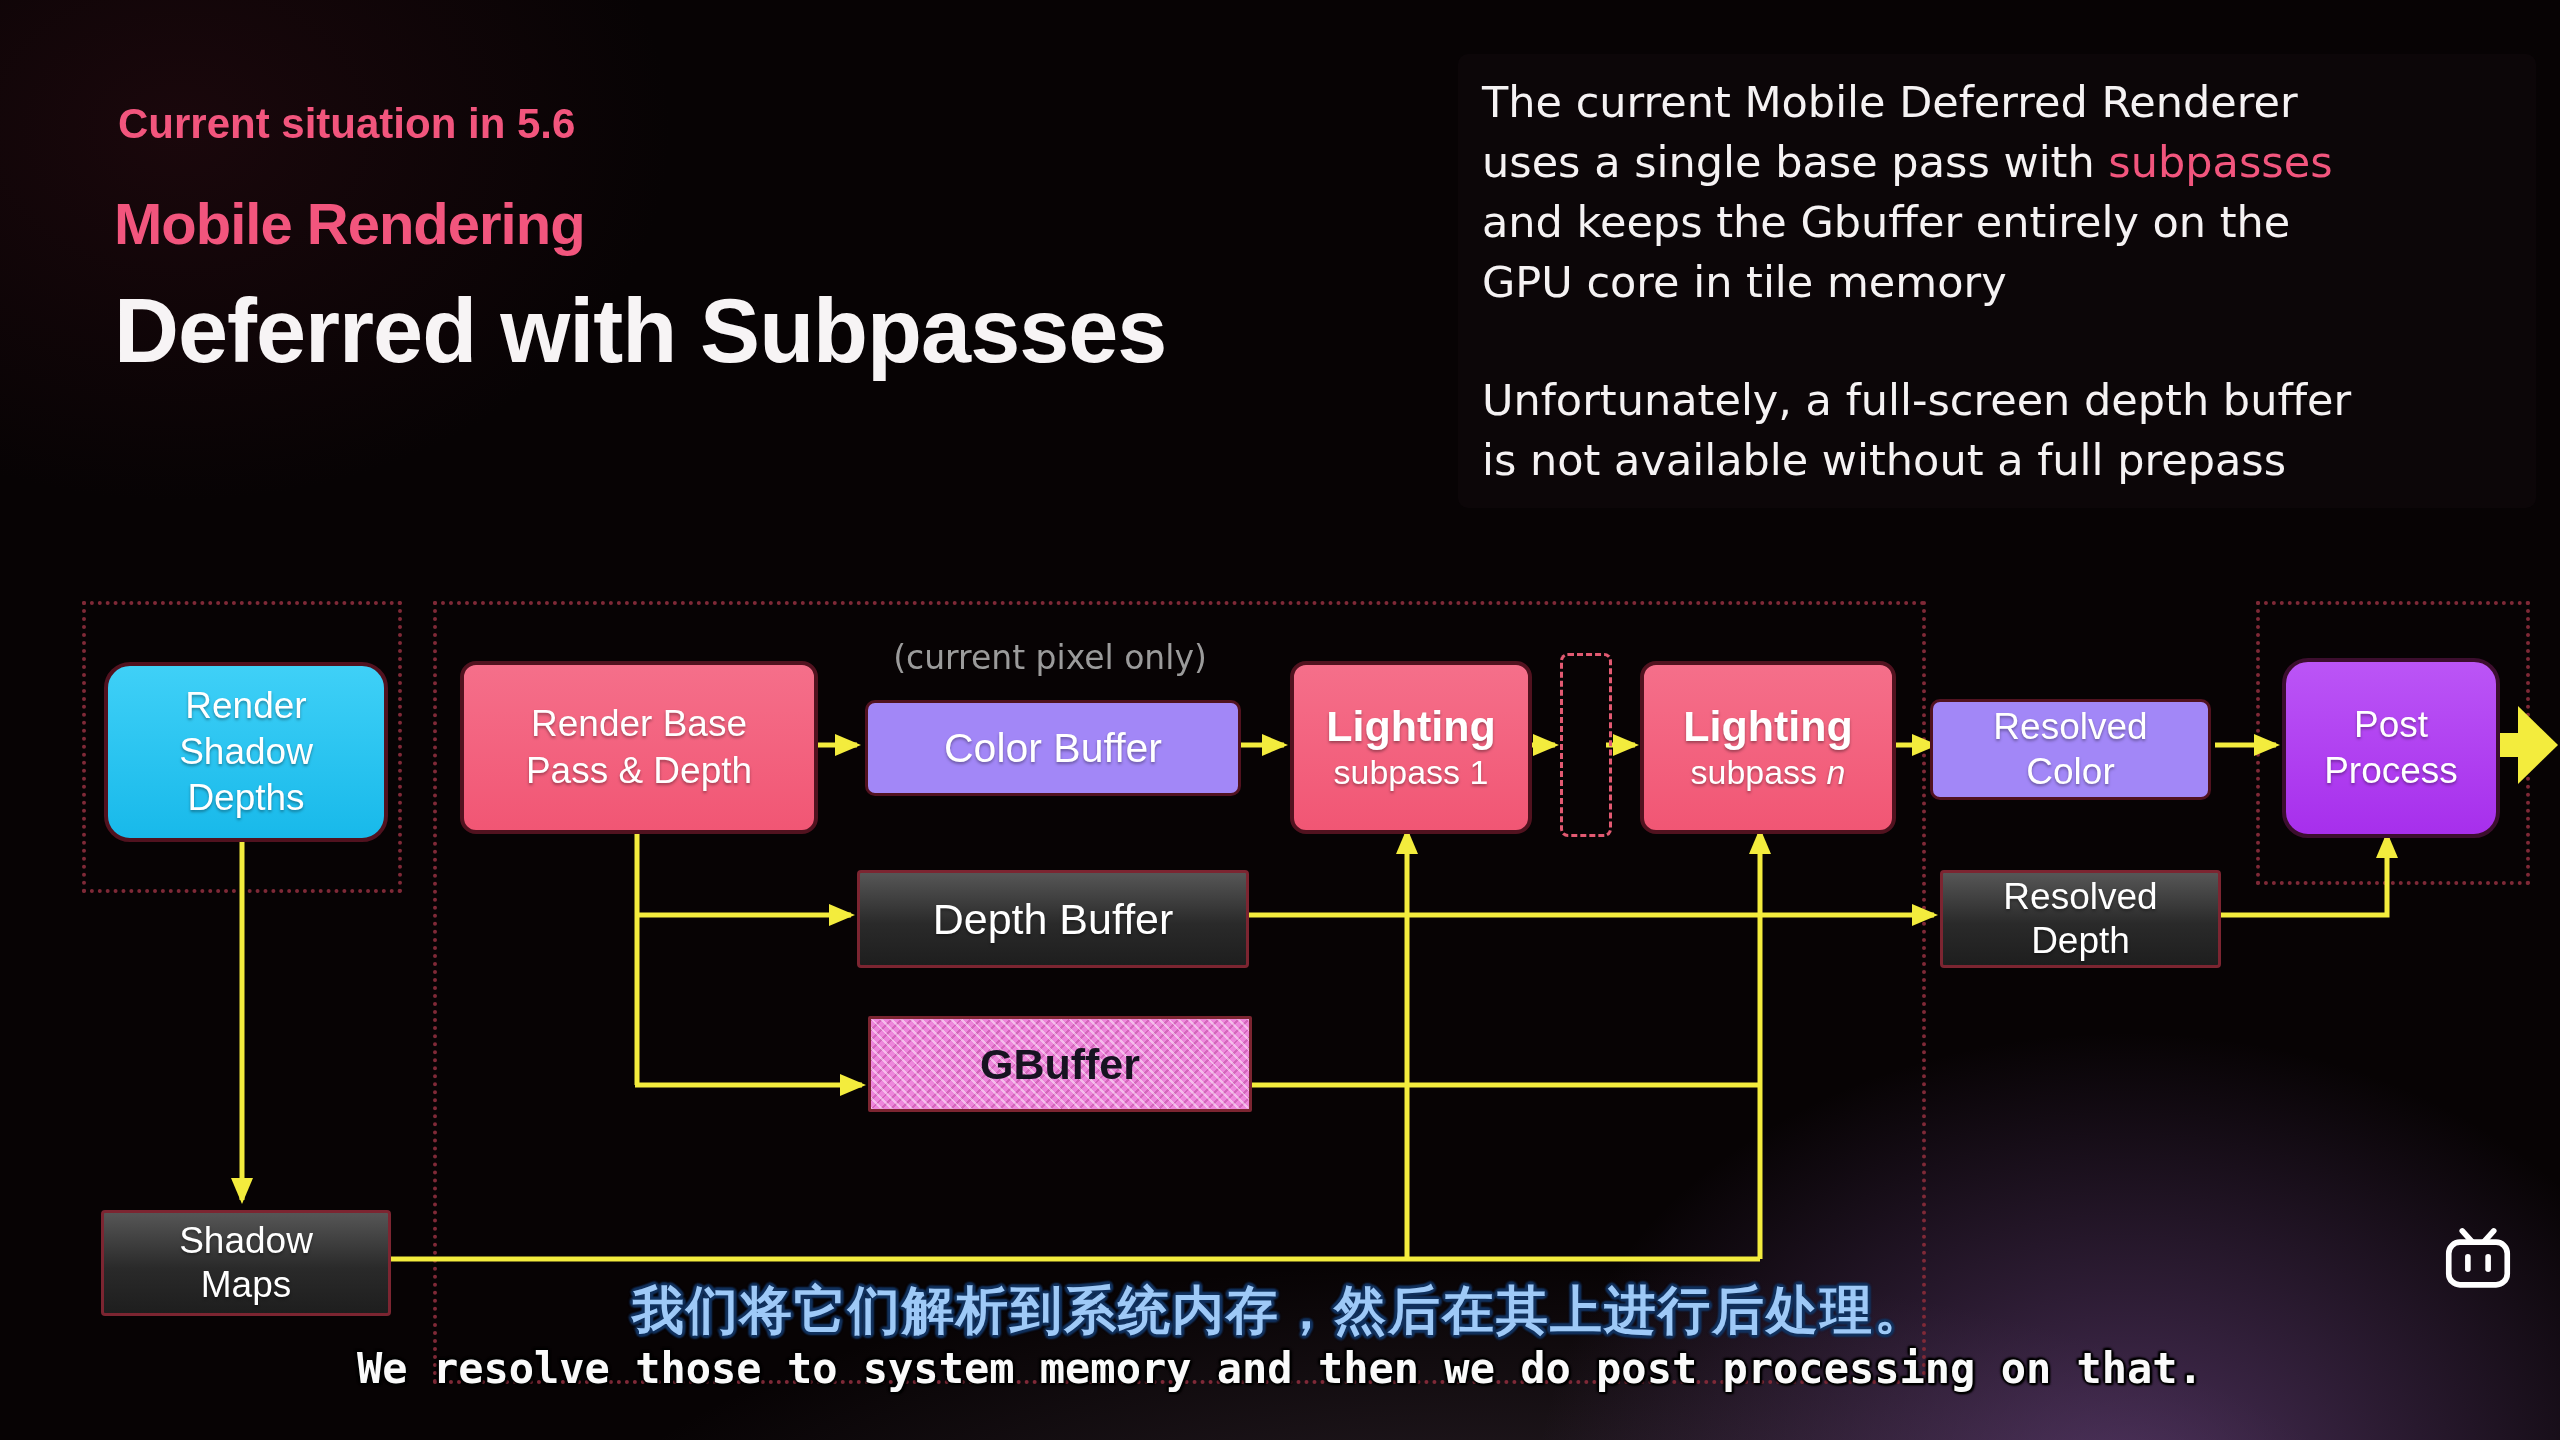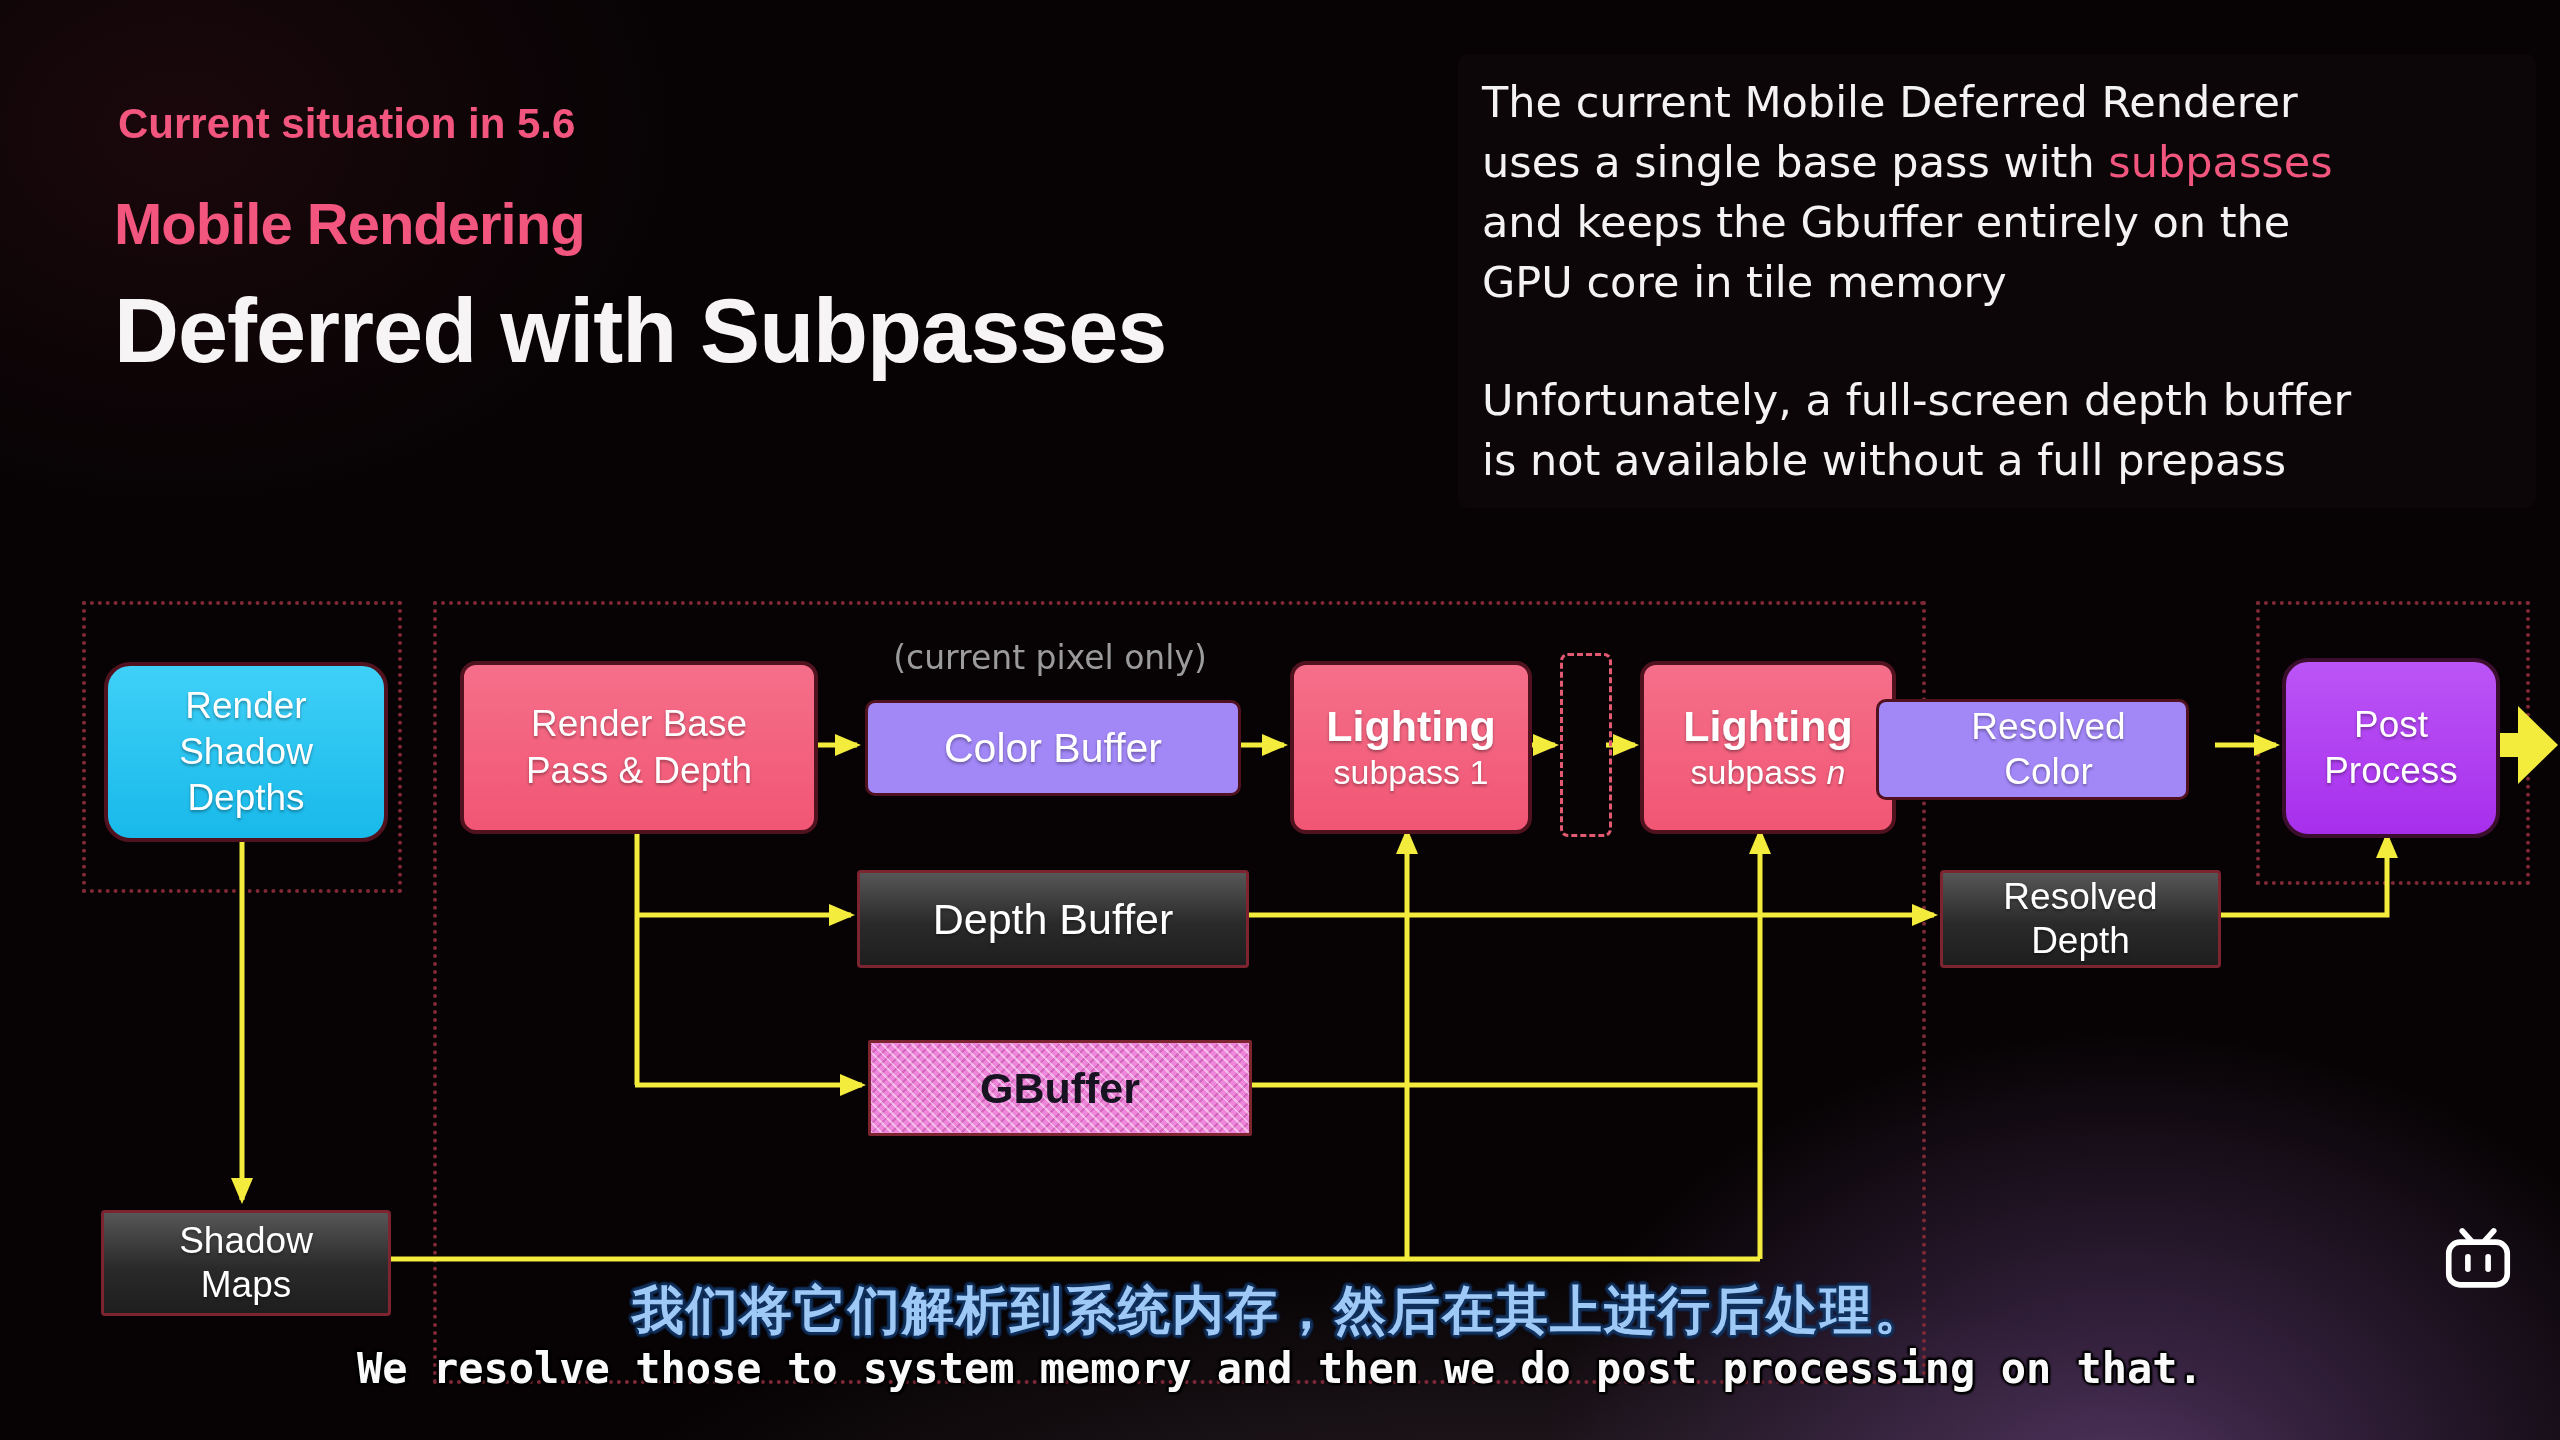--- a/index.html
+++ b/index.html
@@ -139,33 +139,33 @@
 
   <div class="dashedbox" style="left:1560px;top:653px;width:46px;height:178px;"></div>
 
   <div class="node pink" style="left:1640px;top:661px;width:248px;height:165px;">
     <span class="inner">
         <span class="lt-title" style="display:block;">Lighting</span>
         <span class="lt-sub" style="display:block;"><span>subpass </span><span class="it">n</span></span>
       </span>
   </div>
 
-  <div class="node purple small" style="left:1876px;top:699px;width:275px;height:95px;padding-left:32px;">
+  <div class="node purple small" style="left:1930px;top:699px;width:275px;height:95px;">
     <span class="inner" style="max-width:180px;">Resolved Color</span>
   </div>
 
   <div class="node dark" style="left:857px;top:870px;width:386px;height:92px;">
     <span class="inner">Depth Buffer</span>
   </div>
 
   <div class="node dark small" style="left:1940px;top:870px;width:275px;height:92px;">
     <span class="inner" style="max-width:180px;">Resolved Depth</span>
   </div>
 
-  <div class="node gbuffer" style="left:868px;top:1040px;width:378px;height:90px;align-items:center;">
+  <div class="node gbuffer" style="left:868px;top:1016px;width:378px;height:90px;align-items:center;">
     <span class="inner">GBuffer</span>
   </div>
 
   <div class="node violet" style="left:2282px;top:658px;width:210px;height:172px;">
     <span class="inner" style="max-width:150px;">Post Process</span>
   </div>
 
   <div class="sub-zh">我们将它们解析到系统内存，然后在其上进行后处理。</div>
   <div class="sub-en">We resolve those to system memory and then we do post processing on that.</div>
 

